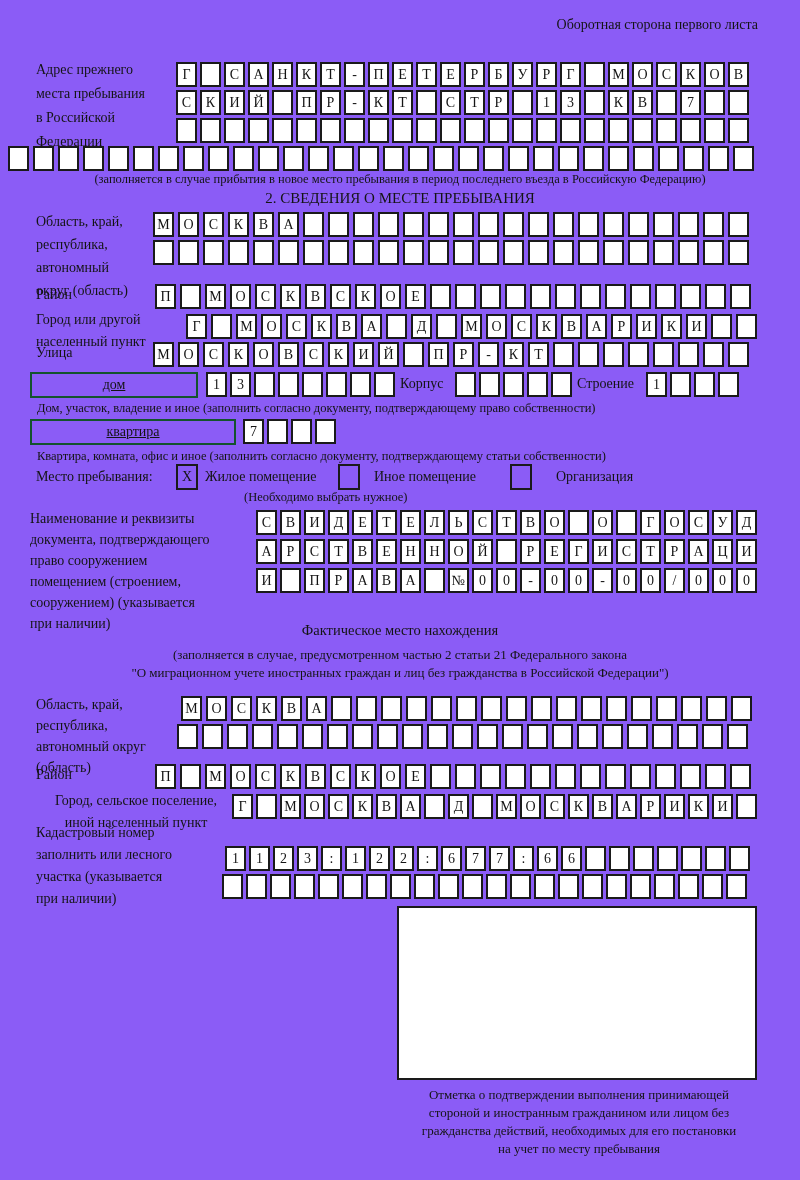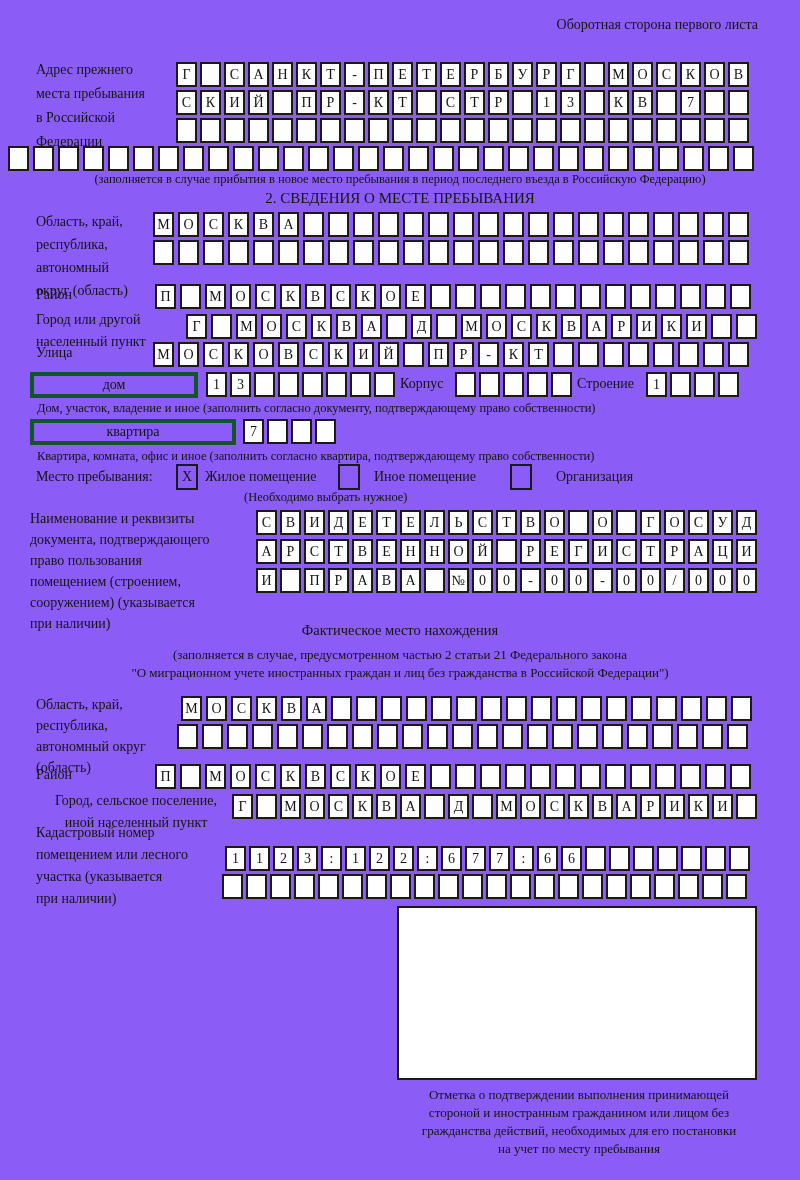--- a/index.html
+++ b/index.html
@@ -13,22 +13,22 @@
         display:flex;align-items:center;justify-content:center;font-size:14px;line-height:1;}
   .lbl{position:absolute;font-size:14px;line-height:24px;}
   .lbl .ln{display:block;}
   .lh21{line-height:21px;}
   .lh22{line-height:22px;}
   .lh23{line-height:23px;}
   .txt{position:absolute;font-size:14px;line-height:1.2;}
   .cap{position:absolute;font-size:12.5px;line-height:1.25;}
   .center{left:0;width:800px;text-align:center;font-family:Liberation Serif, serif;}
   .title{position:absolute;left:0;width:800px;text-align:center;font-weight:normal;font-size:15px;}
-  .wbox{position:absolute;height:26px;border:4px solid #14532d;box-sizing:border-box;
-        display:flex;align-items:center;justify-content:center;font-size:14px;}
+  .wbox{position:absolute;height:26px;border:2px solid #14532d;box-sizing:border-box;
+        display:flex;align-items:center;justify-content:center;font-size:14px;text-decoration:underline;}
   .stamp{position:absolute;border:2px solid #1a1a1a;box-sizing:border-box;background:#fff;}
   .bcap{position:absolute;font-size:13px;line-height:18px;text-align:center;}
 </style>
 </head>
 <body>
 
 <div class="page">
 
   <div class="txt" style="top:17px;right:42px;">Оборотная сторона первого листа</div>
 
@@ -325,35 +325,35 @@
     </div>
   <div class="cap" style="left:37px;top:401px;">Дом, участок, владение и иное (заполнить согласно документу, подтверждающему право собственности)</div>
 
   <div class="wbox" style="left:30px;top:419px;width:206px;">квартира</div>
   <div class="row" style="left:243px;top:419px;">
       <span class="cell">7</span>
       <span class="cell"></span>
       <span class="cell"></span>
       <span class="cell"></span>
     </div>
-  <div class="cap" style="left:37px;top:449px;">Квартира, комната, офис и иное (заполнить согласно квартира, подтверждающему право собственности)</div>
+  <div class="cap" style="left:37px;top:449px;">Квартира, комната, офис и иное (заполнить согласно документу, подтверждающему статьи собственности)</div>
 
   <div class="txt" style="left:36px;top:469px;">Место пребывания:</div>
   <div class="cella" style="left:176px;top:464px;">X</div>
   <div class="txt" style="left:205px;top:469px;">Жилое помещение</div>
   <div class="cella" style="left:338px;top:464px;"></div>
   <div class="txt" style="left:374px;top:469px;">Иное помещение</div>
   <div class="cella" style="left:510px;top:464px;"></div>
   <div class="txt" style="left:556px;top:469px;">Организация</div>
   <div class="cap" style="left:244px;top:490px;">(Необходимо выбрать нужное)</div>
 
   <div class="lbl lh21" style="left:30px;top:508px;width:220px;">
     <span class="ln">Наименование и реквизиты</span>
     <span class="ln">документа, подтверждающего</span>
-    <span class="ln">право пользования</span>
+    <span class="ln">право сооружением</span>
     <span class="ln">помещением (строением,</span>
     <span class="ln">сооружением) (указывается</span>
     <span class="ln">при наличии)</span>
   </div>
   <div class="row" style="left:256px;top:510px;">
       <span class="cell">С</span>
       <span class="cell">В</span>
       <span class="cell">И</span>
       <span class="cell">Д</span>
       <span class="cell">Е</span>
@@ -534,21 +534,21 @@
       <span class="cell">А</span>
       <span class="cell">Р</span>
       <span class="cell">И</span>
       <span class="cell">К</span>
       <span class="cell">И</span>
       <span class="cell"></span>
     </div>
 
   <div class="lbl lh22" style="left:36px;top:822px;width:190px;">
     <span class="ln">Кадастровый номер</span>
-    <span class="ln">помещением или лесного</span>
+    <span class="ln">заполнить или лесного</span>
     <span class="ln">участка (указывается</span>
     <span class="ln">при наличии)</span>
   </div>
   <div class="row" style="left:225px;top:846px;">
       <span class="cell">1</span>
       <span class="cell">1</span>
       <span class="cell">2</span>
       <span class="cell">3</span>
       <span class="cell">:</span>
       <span class="cell">1</span>

